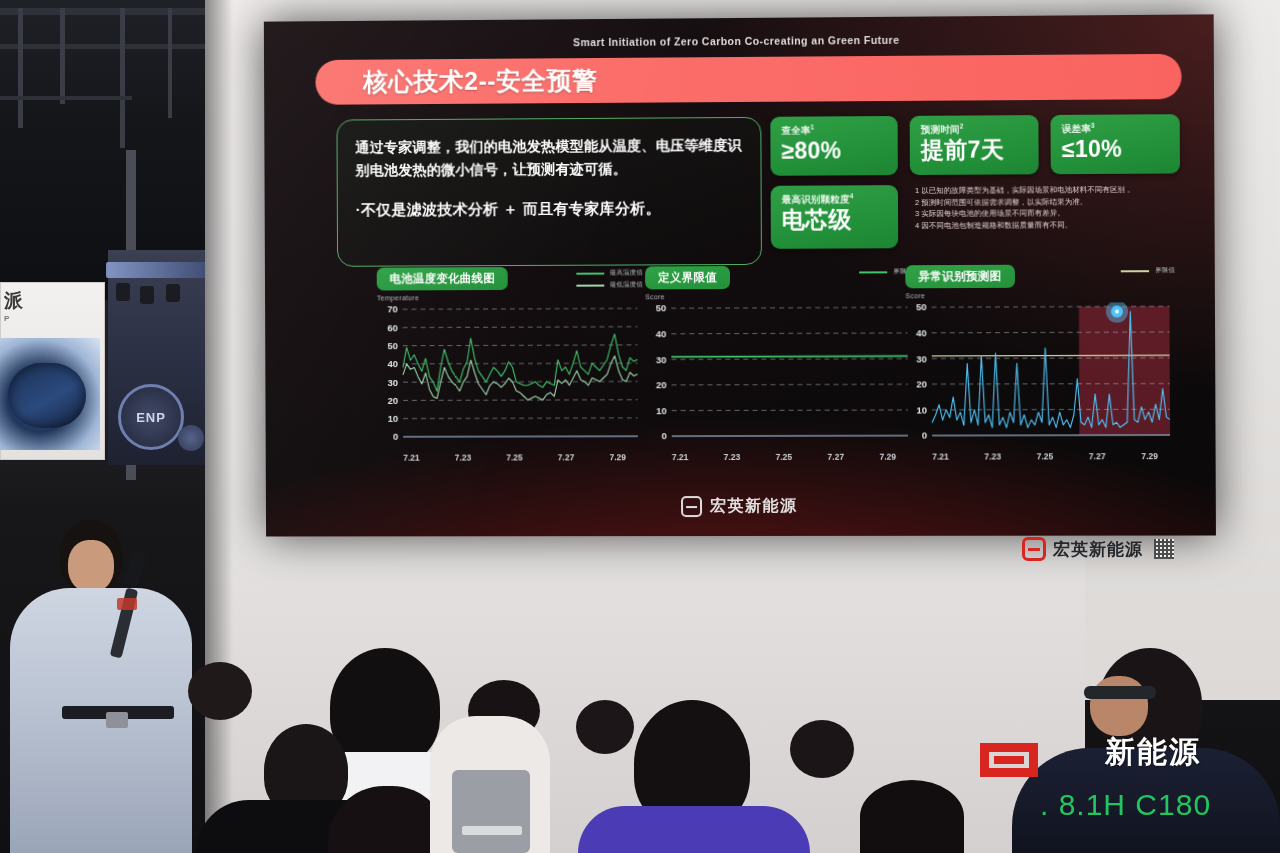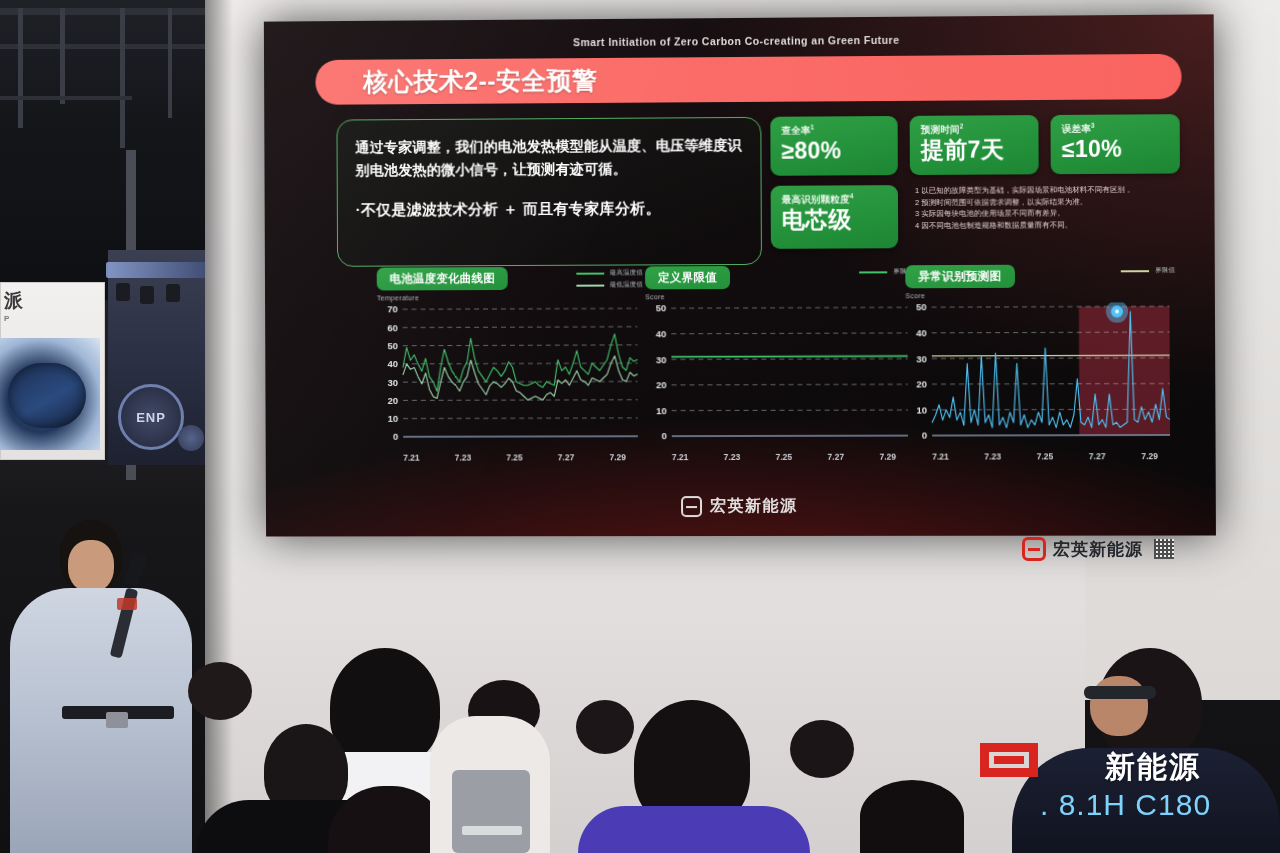--- a/index.html
+++ b/index.html
@@ -143,23 +143,23 @@
   .wall-logo .wl-txt { color:#24282c; font-size:17px; font-weight:700; letter-spacing:1px; }
   .qr { width:20px; height:20px; margin-left:4px;
       background:
         repeating-linear-gradient(0deg,#333 0 2px,transparent 2px 4px),
         repeating-linear-gradient(90deg,#333 0 2px,transparent 2px 4px);
       background-color:#fff; opacity:.8; }
 
   
   .sign-logo { position:absolute; left:980px; top:735px; width:62px; height:50px; }
   .sign-logo .bar { position:absolute; background:#d8251f; }
-  .sign-cn { position:absolute; left:1105px; top:747px; color:#fff; font-size:30px;
+  .sign-cn { position:absolute; left:1105px; top:732px; color:#fff; font-size:30px;
       font-weight:700; letter-spacing:2px; text-shadow:0 1px 3px rgba(0,0,0,.35); }
-  .sign-code { position:absolute; left:1040px; top:788px; color:#7dd3fc; font-size:30px;
+  .sign-code { position:absolute; left:1040px; top:788px; color:#22c55e; font-size:30px;
       font-weight:400; letter-spacing:1px; }
 
   
   .mic { position:absolute; background:#16181c; border-radius:3px; }
 </style>
 </head>
 <body>
 
 <div id="stage">
 

